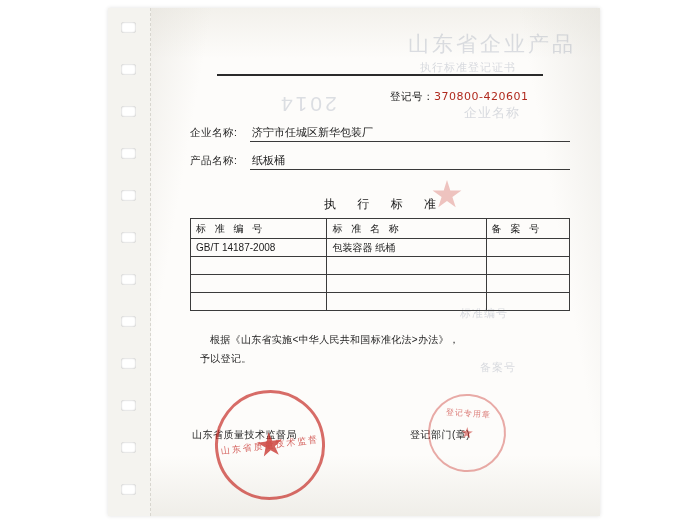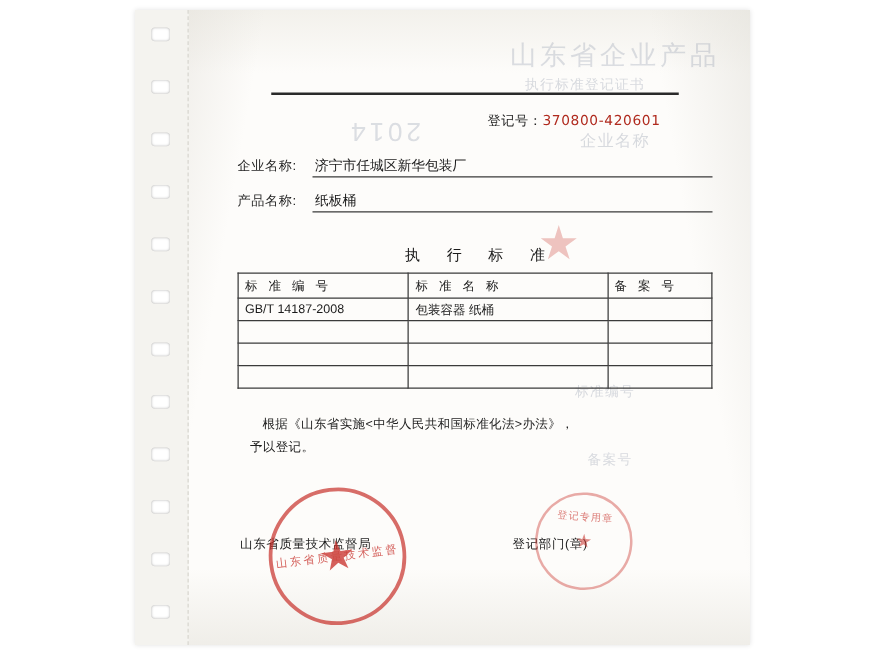--- a/index.html
+++ b/index.html
@@ -302,21 +302,21 @@
 <div id="page">
 
   <div class="sheet">
     <div class="sheet-shade"></div>
 
     <div class="ghost ghost-big" style="left:300px; top:22px;">山东省企业产品</div>
     <div class="ghost" style="left:312px; top:52px; font-size:11px;">执行标准登记证书</div>
     <div class="ghost ghost-big" style="left:170px; top:84px; transform:rotate(180deg);">2014</div>
     <div class="ghost" style="left:356px; top:96px; font-size:13px;">企业名称</div>
     <div class="ghost" style="left:352px; top:298px; font-size:11px;">标准编号</div>
-    <div class="ghost" style="left:362px; top:352px; font-size:11px;">备案号</div>
+    <div class="ghost" style="left:372px; top:352px; font-size:11px;">备案号</div>
 
     <div class="content">
 
       <div class="title-rule"></div>
 
       <div class="reg-row">
         <span class="reg-label">登记号：</span><span class="reg-value">370800-420601</span>
       </div>
 
       <div class="field" style="top:146px;">

